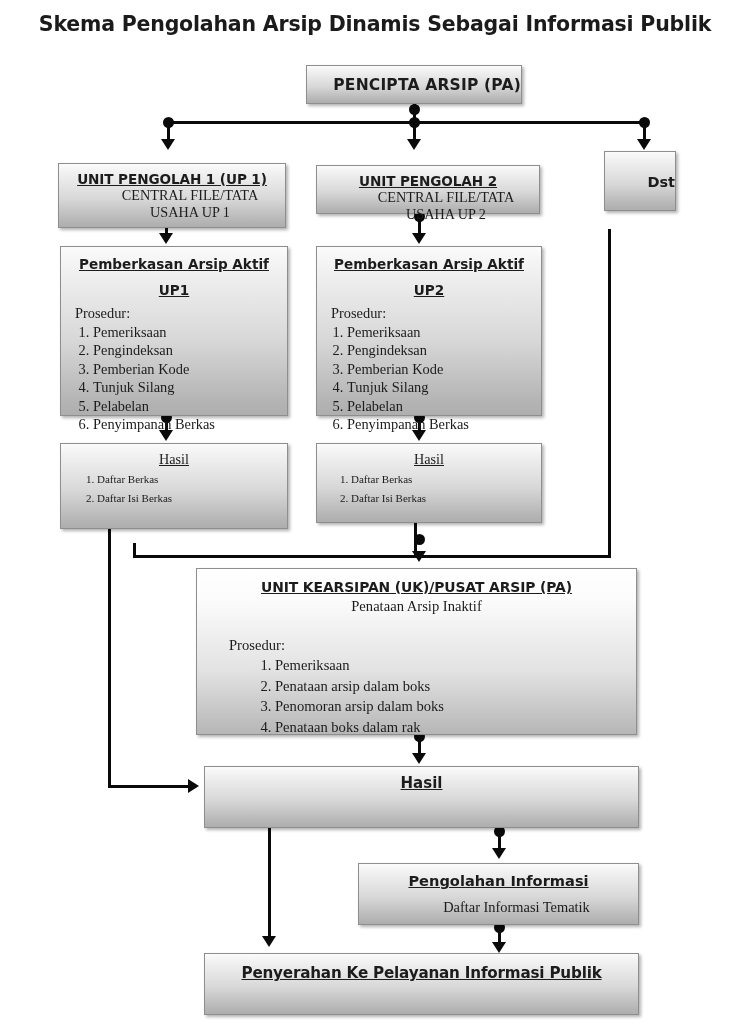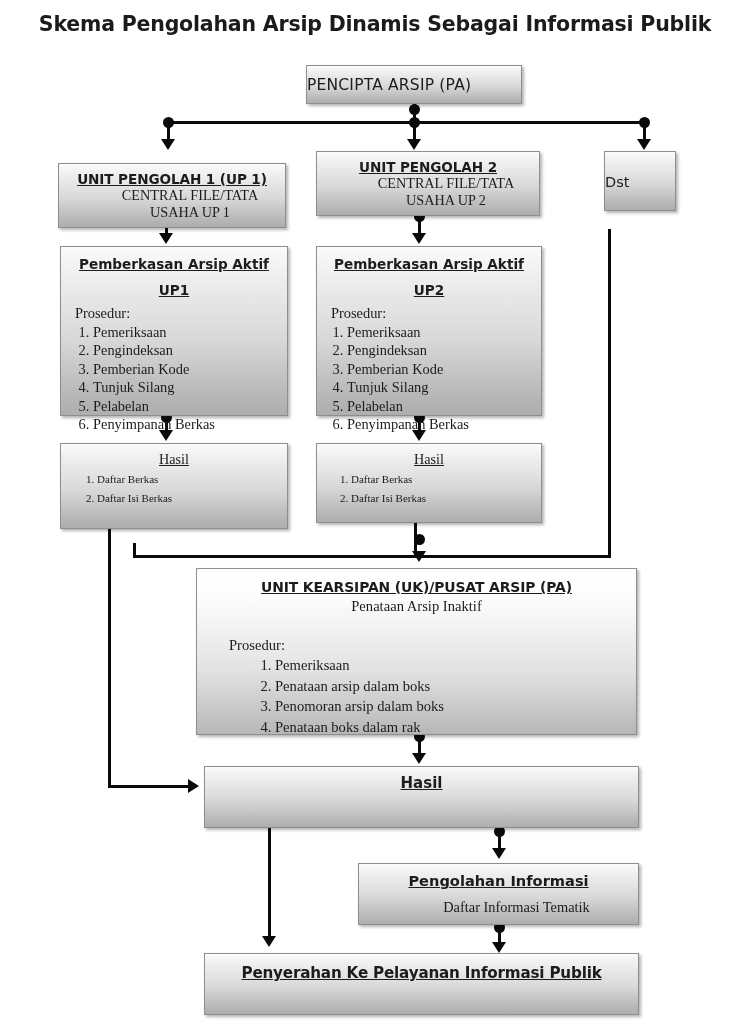--- a/index.html
+++ b/index.html
@@ -28,28 +28,28 @@
     color:#1c1c1c;
   }
   .box.light{
     background:linear-gradient(to bottom,#ffffff 0%,#fcfcfc 18%,#e2e2e2 62%,#bcbcbc 95%,#b6b6b6 100%);
   }
   .box .ttl{
     font-family:"DejaVu Sans", sans-serif;
     font-weight:bold;text-decoration:underline;text-align:center;
   }
   .box .sub{text-align:center;padding-left:36px;}
-  .box .lbl{font-family:"DejaVu Sans", sans-serif;font-weight:normal;text-align:left;}
+  .box .lbl{font-family:"DejaVu Sans", sans-serif;font-weight:bold;text-align:right;}
 
   
   #box-pa{left:306px;top:65px;width:216px;height:39px;}
   #box-pa .lbl{font-size:15.5px;line-height:39px;letter-spacing:0.2px;}
 
   #box-up1{left:58px;top:151px;width:228px;height:65px;margin-top:12px;}
-  #box-up2{left:316px;top:151px;width:224px;height:65px;}
+  #box-up2{left:316px;top:165px;width:224px;height:49px;}
   #box-dst{left:604px;top:151px;width:72px;height:60px;}
   .unitbox .ttl{font-size:13.6px;padding-top:7px;letter-spacing:-0.1px;}
   .unitbox .sub{font-size:14.2px;line-height:17px;}
   #box-dst .lbl{font-size:14.5px;line-height:60px;}
 
   #box-pem1{left:60px;top:246px;width:228px;height:170px;}
   #box-pem2{left:316px;top:246px;width:226px;height:170px;}
   .pembox .ttl{font-size:13.6px;line-height:18px;padding-top:8px;}
   .pembox .pro{font-size:14.4px;padding-left:14px;padding-top:6px;}
   .pembox ol{margin:1px 0 0 0;padding-left:32px;font-size:14.4px;line-height:18.4px;}

